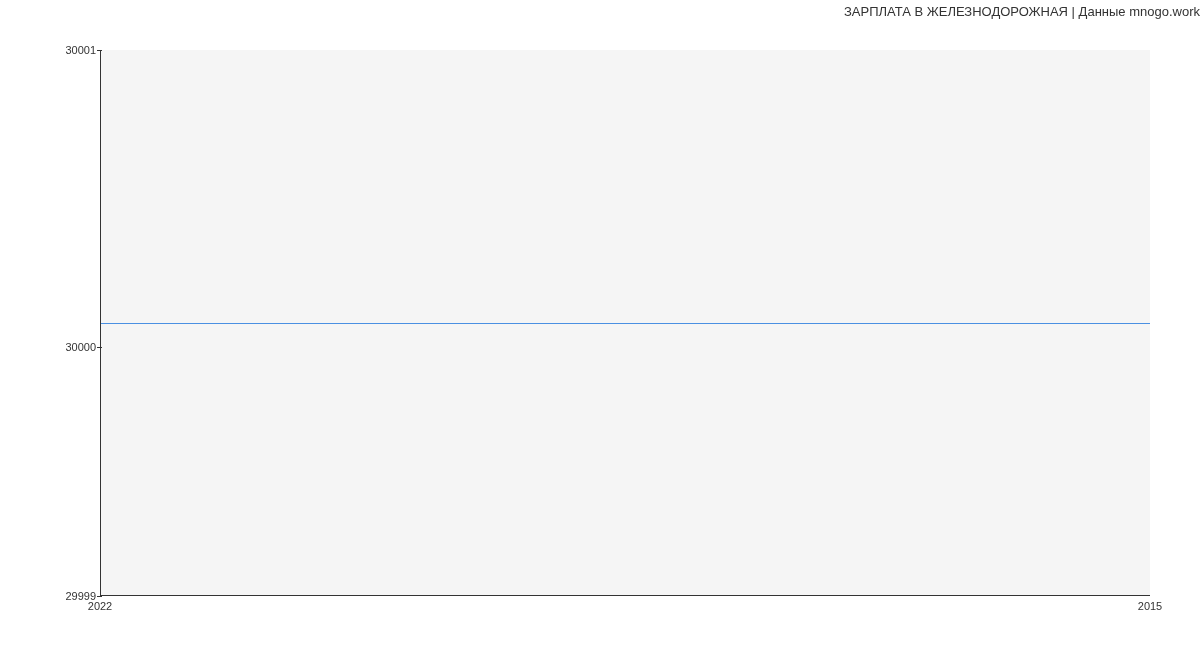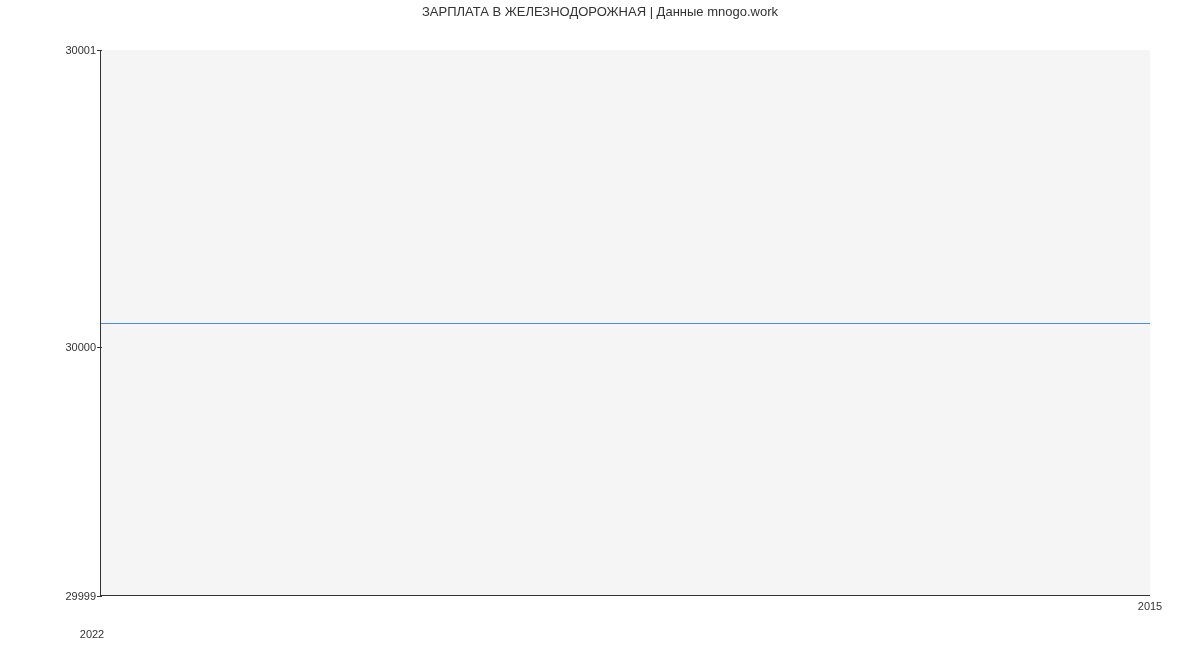--- a/index.html
+++ b/index.html
@@ -15,21 +15,21 @@
   .chart-wrap {
     position: relative;
     width: 1200px;
     height: 650px;
   }
   .title {
     position: absolute;
     top: 4px;
     left: 0;
     right: 0;
-    text-align: center;
+    text-align: right;
     font-size: 13px;
     color: #333;
   }
   .plot-area {
     position: absolute;
     left: 100px;
     top: 50px;
     width: 1050px;   
     height: 546px;   
     background: #f5f5f5;
@@ -96,20 +96,20 @@
   </div>
   <div class="y-tick" style="top:323px;margin-top:24px;">
     <span>30000</span>
     <span class="ttick"></span>
   </div>
   <div class="y-tick" style="top:596px;">
     <span>29999</span>
     <span class="ttick"></span>
   </div>
 
-  <div class="x-tick" style="left:92px;margin-top:28px;">
+  <div class="x-tick" style="left:100px;">
     <span>2022</span>
   </div>
   <div class="x-tick" style="left:1150px;">
     <span>2015</span>
   </div>
 
 </div>
 
 </body></html>

